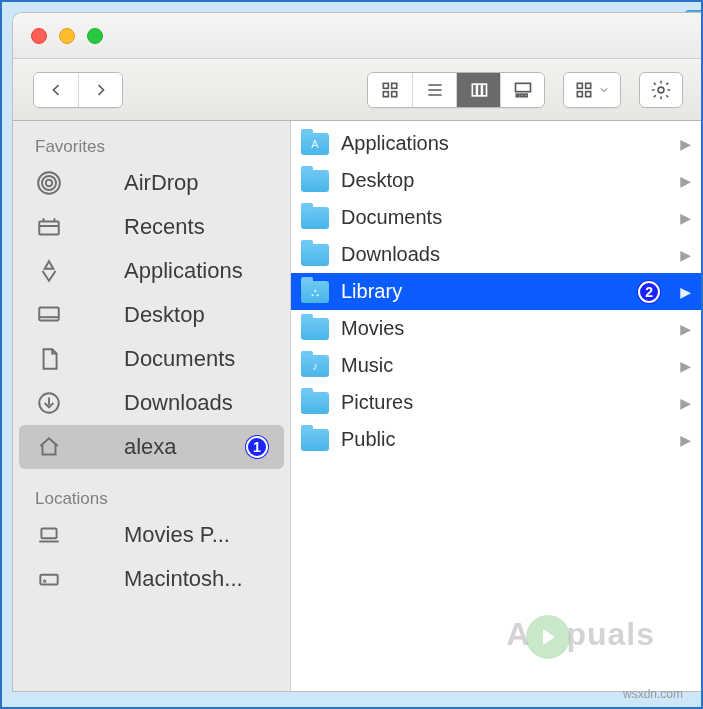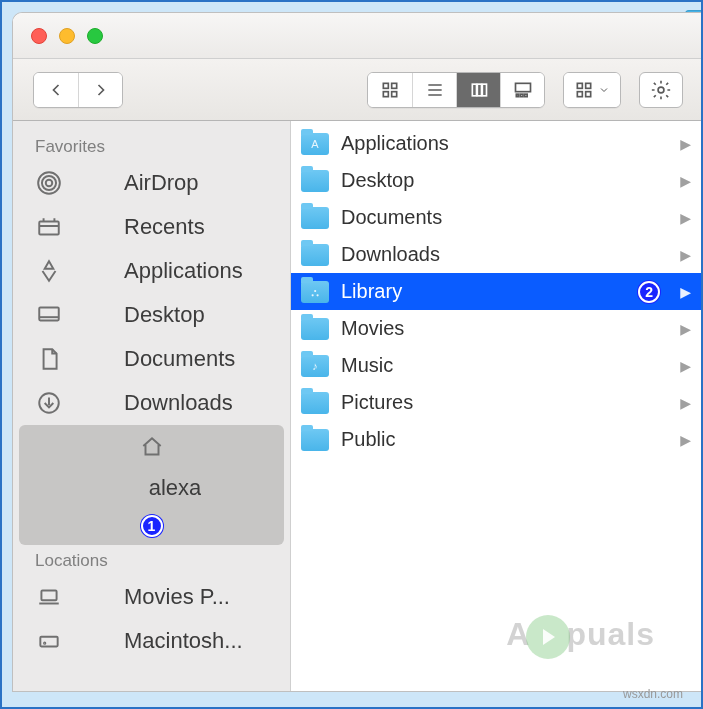--- a/index.html
+++ b/index.html
@@ -105,21 +105,20 @@
     padding: 8px 16px 8px 22px;
     font-size: 22px;
     color:#3c3c3c;
     position:relative;
   }
   .sb-item.selected {
     background:#c7c6c5;
     border-radius:6px;
     margin: 0 6px;
     padding-left:16px;
-    flex-direction:column;
   }
   .sb-item .ic {
     width:28px; height:28px;
     display:flex; align-items:center; justify-content:center;
     color:#707070;
   }
   .sb-item svg { width:26px; height:26px; fill:none; stroke:currentColor; stroke-width:1.8; }
   .sb-label { white-space:nowrap; overflow:hidden; text-overflow:ellipsis; flex:1;margin-left:47px; }
   .badge {
     width:22px; height:22px; border-radius:50%;
@@ -376,21 +375,21 @@
         <span class="ic">
             <svg viewBox="0 0 24 24">
               <path d="M4 11l8-7 8 7"></path>
               <path d="M6 10v9h12v-9"></path>
             </svg>
           </span>
         <span class="sb-label">alexa</span>
         <span class="badge">1</span>
       </div>
 
-      <div class="sb-header" style="">Locations</div>
+      <div class="sb-header" style="margin-top:14px">Locations</div>
 
       <div class="sb-item">
         <span class="ic">
             <svg viewBox="0 0 24 24">
               <rect x="5" y="6" width="14" height="9" rx="1"></rect>
               <line x1="3" y1="18" x2="21" y2="18"></line>
             </svg>
           </span>
         <span class="sb-label">Movies P...</span>
       </div>

